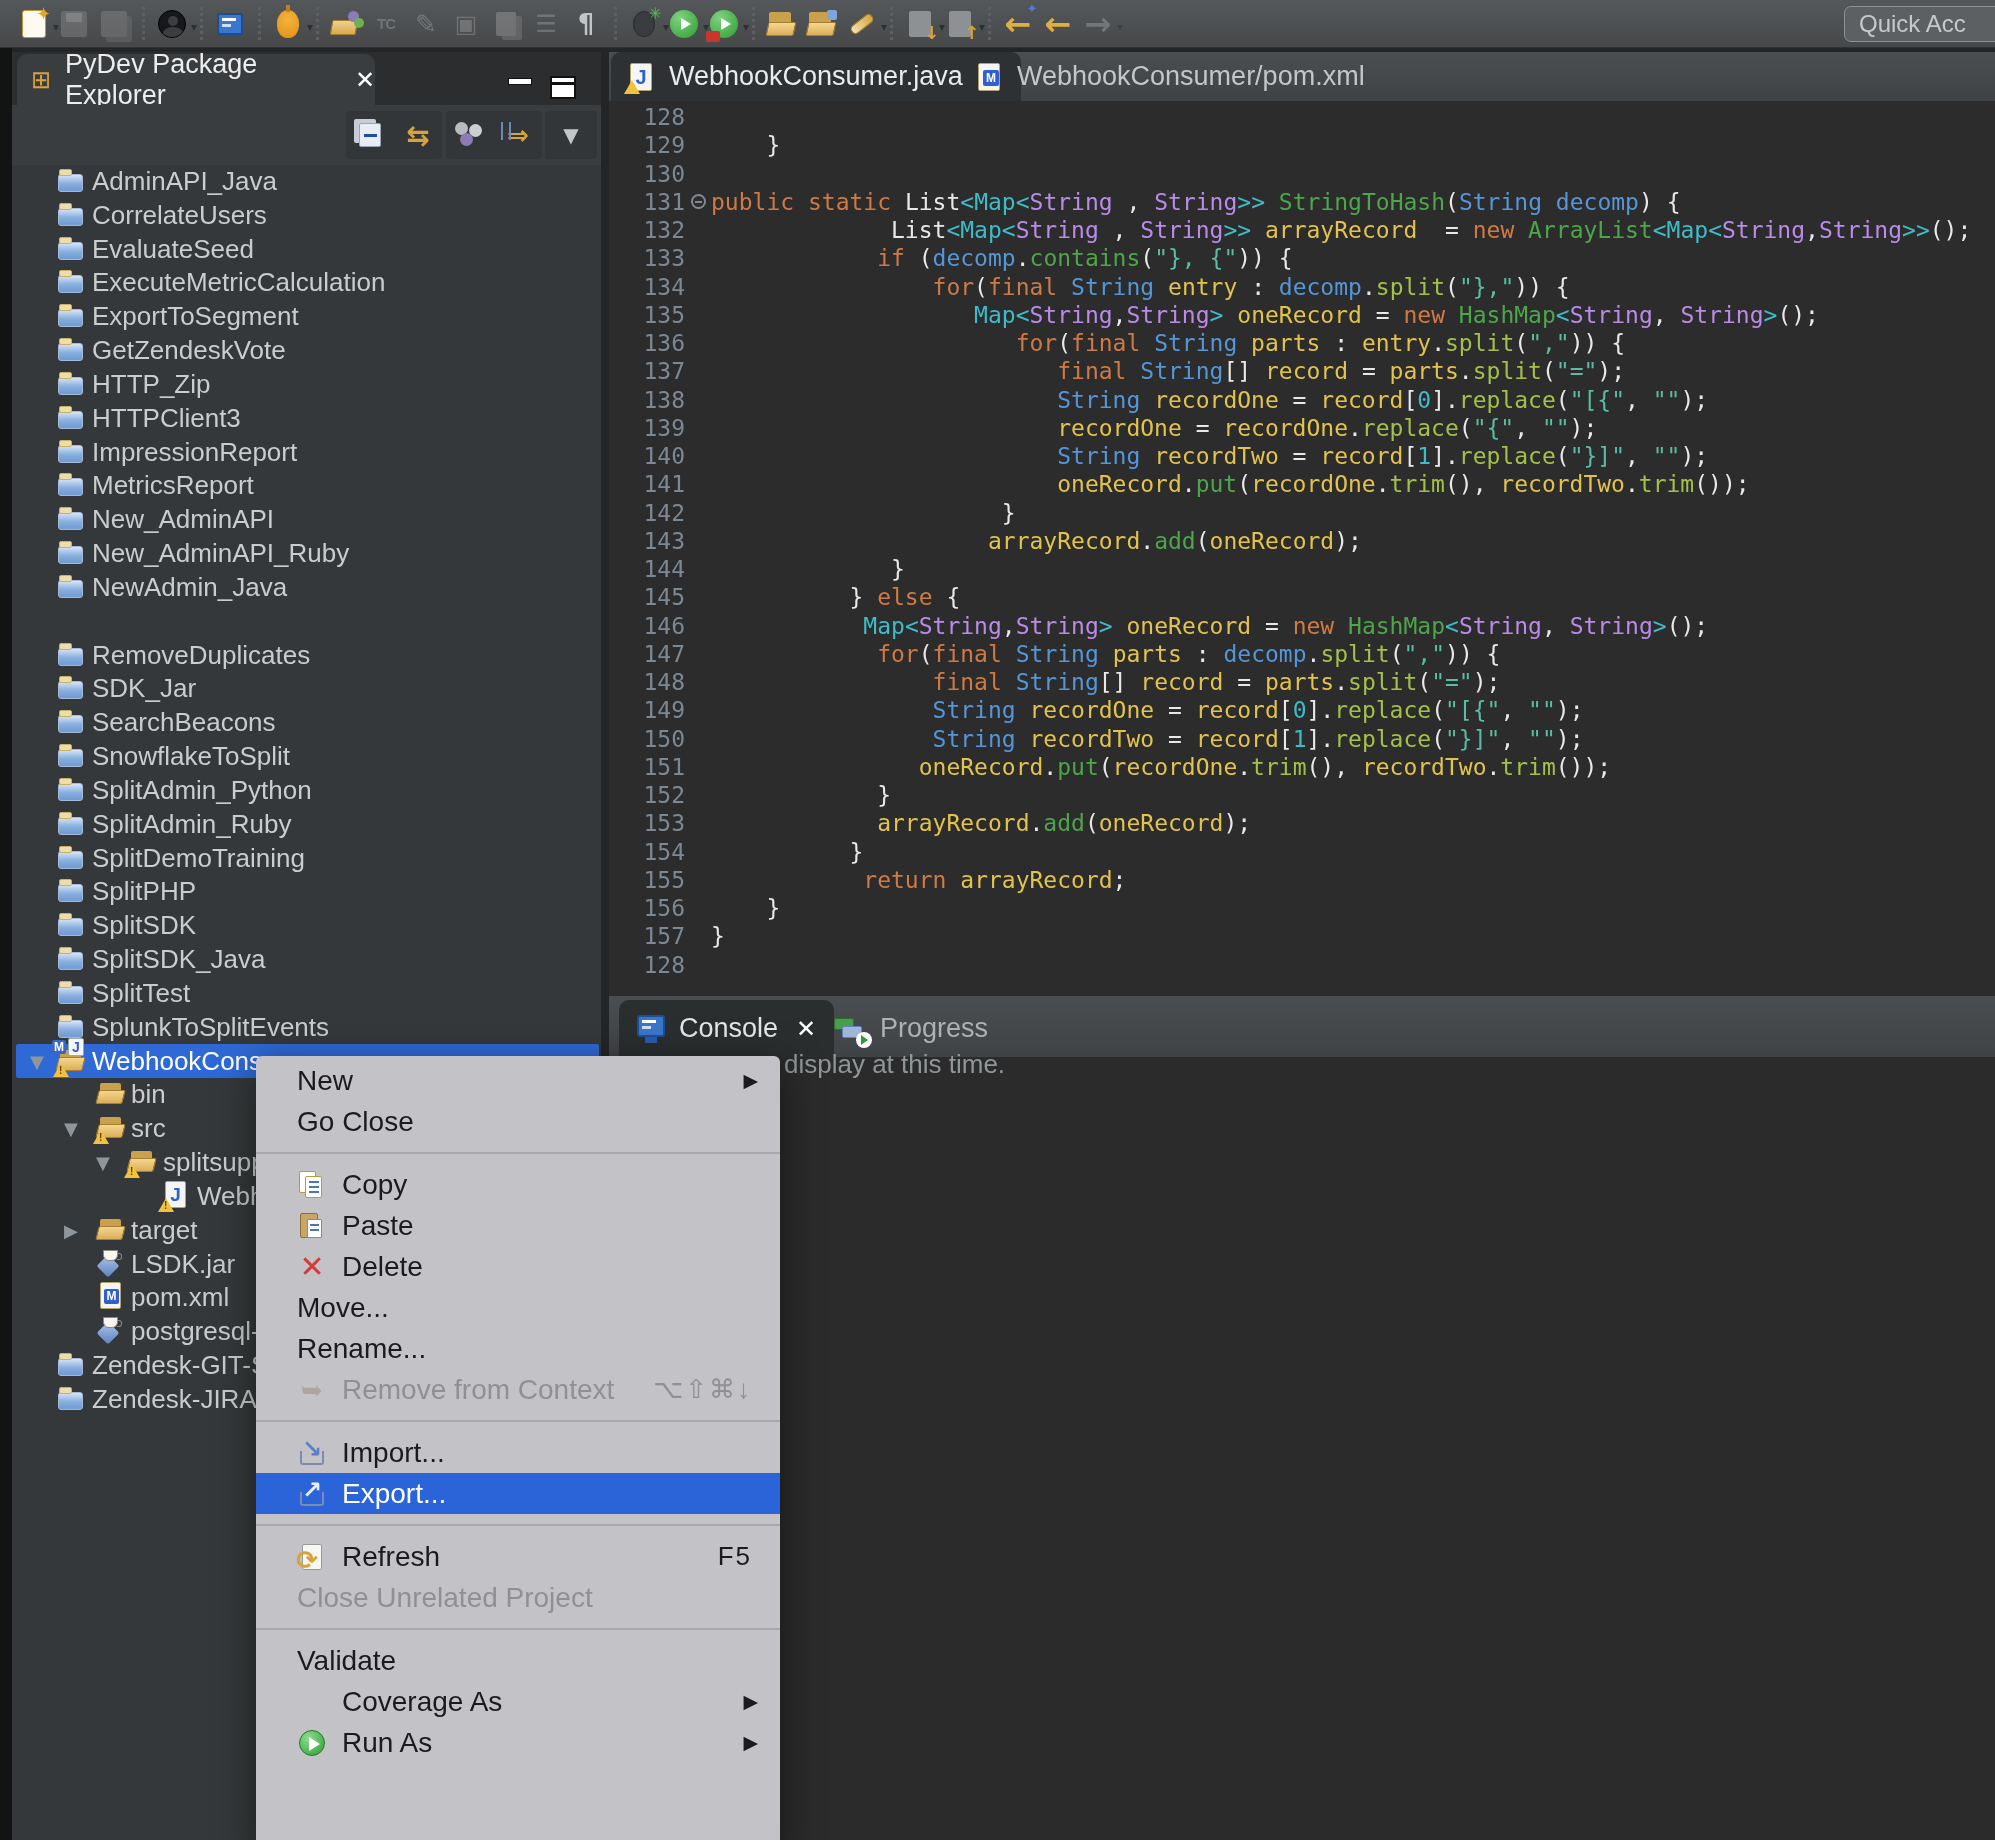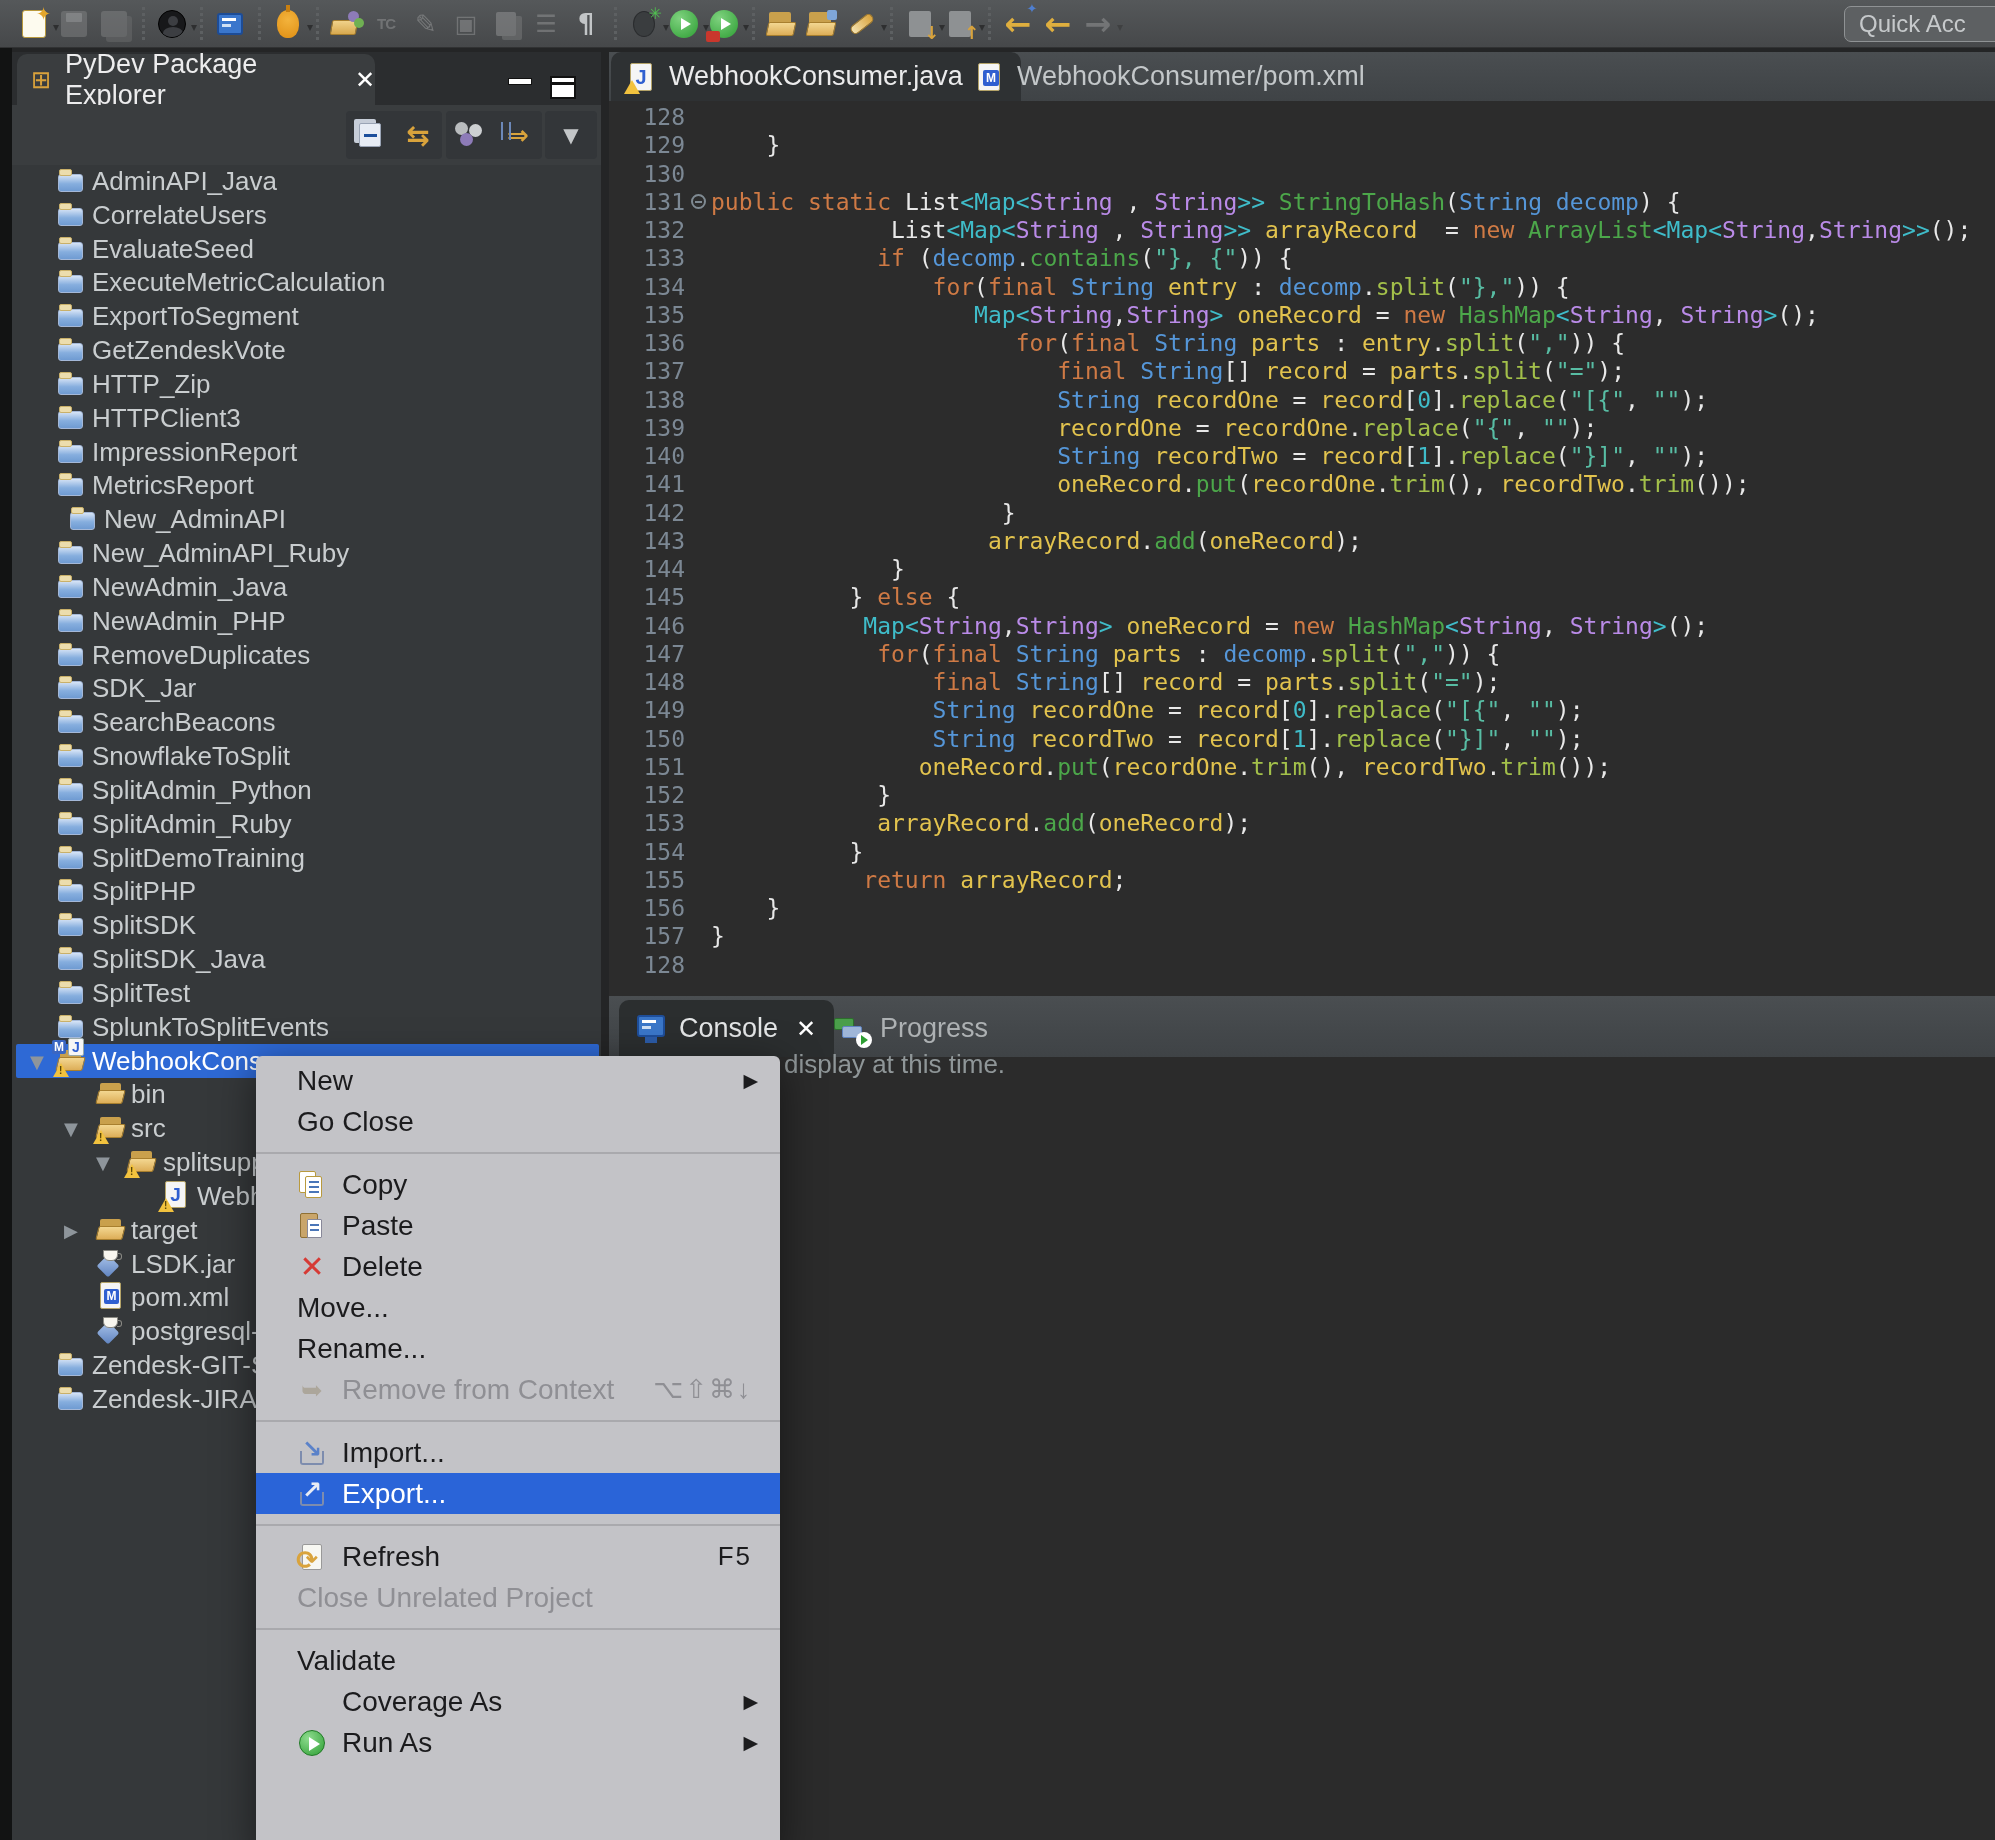--- a/index.html
+++ b/index.html
@@ -397,47 +397,40 @@
         </span>
         <span class="lbl" style="left: 80px;">ImpressionReport</span>
       </div>
       <div class="trow" style="top: 304px;">
         <span class="ti" style="left: 44px;">
           <span class="body"></span>
           <span class="flap"></span>
         </span>
         <span class="lbl" style="left: 80px;">MetricsReport</span>
       </div>
-      <div class="trow" style="top: 338px; margin-left: 12px;">
+      <div class="trow" style="top: 338px;">
         <span class="ti" style="left: 44px;">
           <span class="body"></span>
           <span class="flap"></span>
         </span>
         <span class="lbl" style="left: 80px;">New_AdminAPI</span>
       </div>
       <div class="trow" style="top: 372px;">
         <span class="ti" style="left: 44px;">
           <span class="body"></span>
           <span class="flap"></span>
         </span>
         <span class="lbl" style="left: 80px;">New_AdminAPI_Ruby</span>
       </div>
       <div class="trow" style="top: 406px;">
         <span class="ti" style="left: 44px;">
           <span class="body"></span>
           <span class="flap"></span>
         </span>
         <span class="lbl" style="left: 80px;">NewAdmin_Java</span>
-      </div>
-      <div class="trow" style="top: 440px;">
-        <span class="ti" style="left: 44px;">
-          <span class="body"></span>
-          <span class="flap"></span>
-        </span>
-        <span class="lbl" style="left: 80px;">NewAdmin_PHP</span>
       </div>
       <div class="trow" style="top: 474px;">
         <span class="ti" style="left: 44px;">
           <span class="body"></span>
           <span class="flap"></span>
         </span>
         <span class="lbl" style="left: 80px;">RemoveDuplicates</span>
       </div>
       <div class="trow" style="top: 507px;">
         <span class="ti" style="left: 44px;">

